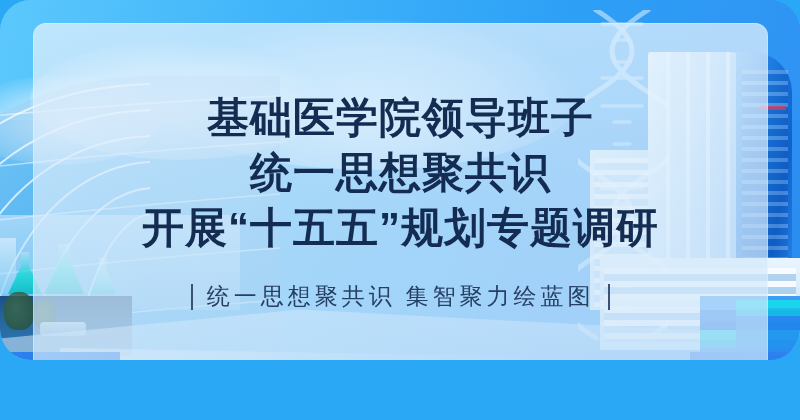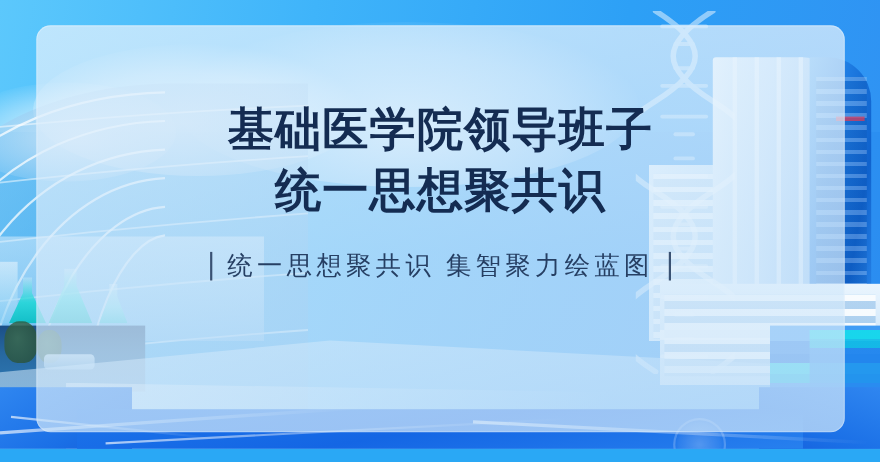--- a/index.html
+++ b/index.html
@@ -2,22 +2,23 @@
 <html><head>
 <meta charset="utf-8">
 <style>
   html,body{margin:0;padding:0;}
   body{
     width:800px;height:420px;overflow:hidden;
     font-family:"Liberation Sans","DejaVu Sans",sans-serif;
     background:#2aa8f5;
   }
   #banner{
-    position:relative;width:800px;height:408px;overflow:hidden;
+    position:relative;width:800px;height:360px;overflow:hidden;
     background:linear-gradient(105deg,#46bdfb 0%,#33b0f8 30%,#2b9cf4 62%,#2b8bf0 100%);
+    border-radius:31px;
   }
 
   
   .bg-layer{position:absolute;pointer-events:none;}
 
   
   #sky{left:0;top:0;width:800px;height:120px;
       background:linear-gradient(100deg,#5cc8fc 0%,#3fb4fa 35%,#2da0f6 70%,#2f93f3 100%);}
 
   
@@ -253,20 +254,21 @@
   <div class="ray" id="ray-2"></div>
   <div class="ray" id="ray-3"></div>
   <div class="ray" id="ray-4"></div>
   <div class="bg-layer" id="circle-logo"></div>
 
   <div id="card"></div>
 
   <div id="text-block">
     <div class="title-line" id="title-1">基础医学院领导班子</div>
     <div class="title-line" id="title-2">统一思想聚共识</div>
+    <div class="title-line" id="title-3">开展“十五五”规划专题调研</div>
 
     <div id="subtitle-wrap">
       <span class="sub-bar"></span>
       <span id="subtitle">统一思想聚共识 集智聚力绘蓝图</span>
       <span class="sub-bar"></span>
     </div>
   </div>
 
 </div>
 

